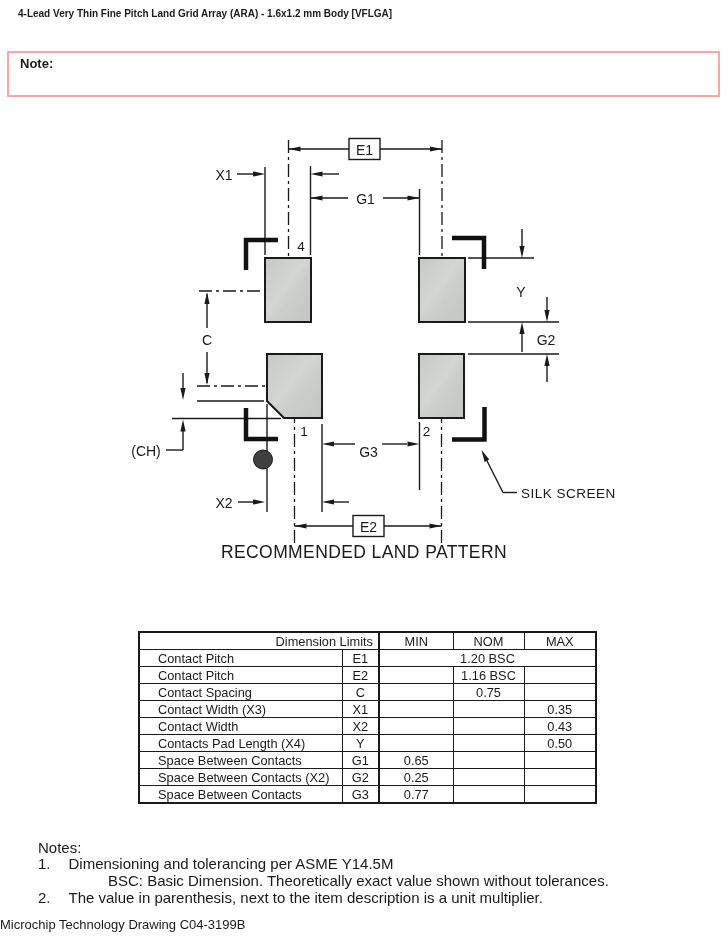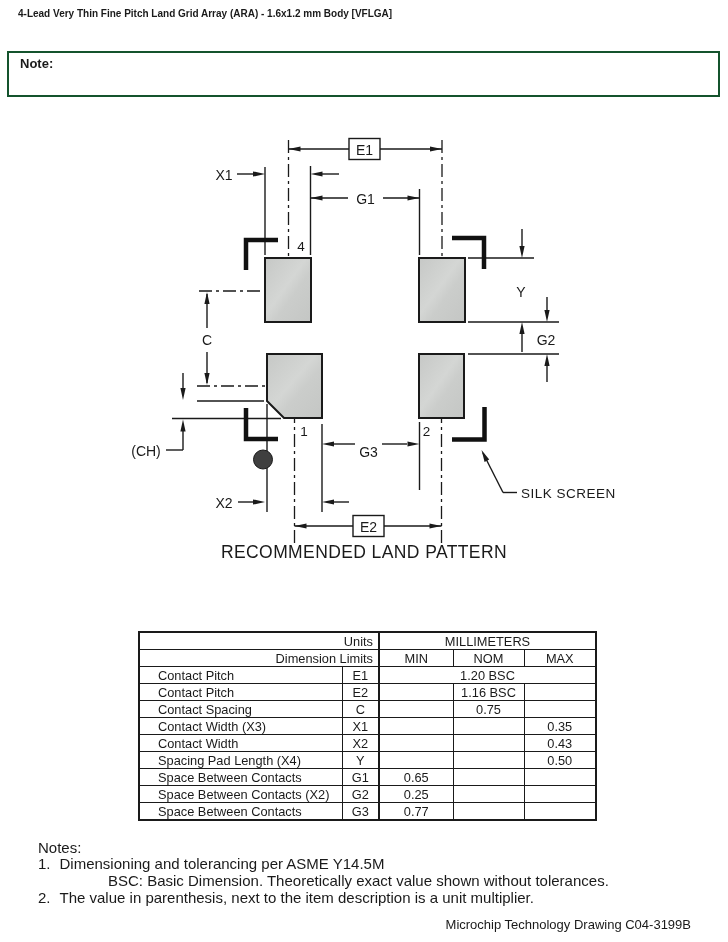--- a/index.html
+++ b/index.html
@@ -1,34 +1,34 @@
 <!DOCTYPE html>
 <html><head>
 <meta charset="utf-8">
 <style>
   html,body{margin:0;padding:0;background:#fff;}
   body{width:728px;height:942px;position:relative;font-family:"Liberation Sans",sans-serif;color:#1a1a1a;overflow:hidden;}
   .abs{position:absolute;}
   #page-title{left:18px;top:8px;font-size:10px;font-weight:bold;white-space:nowrap;}
-  #note-box{left:7px;top:51px;width:709px;height:42px;border:2px solid #14532d;}
+  #note-box{left:7px;top:51px;width:709px;height:42px;border:2px solid #fca5a5;}
   #note-label{position:absolute;left:11px;top:3px;font-size:13px;font-weight:bold;}
   #note-lines{position:absolute;left:61px;top:3px;font-size:13px;line-height:14.5px;}
   #drawing{left:0;top:0;}
   #drawing text{font-family:"Liberation Sans",sans-serif;fill:#1a1a1a;dominant-baseline:central;text-anchor:middle;font-size:14px;}
   #drawing text.pin{font-size:13.5px;}
   #drawing text.silk{text-anchor:start;font-size:13.5px;letter-spacing:.5px;}
   #caption{left:0;top:542px;width:728px;text-align:center;font-size:17.5px;letter-spacing:.4px;}
   #dims{position:absolute;left:138px;top:631px;border-collapse:collapse;table-layout:fixed;font-size:12.8px;border:2px solid #1a1a1a;}
   #dims td{border:1px solid #1a1a1a;height:16px;line-height:15px;padding:0 0 0 18px;overflow:hidden;white-space:nowrap;}
   #dims td.ct{text-align:center;padding:0;}
   #dims td.ra{text-align:right;padding:0 5px 0 0;}
   #dims td.thickR{border-right:2px solid #1a1a1a;}
   .nline{font-size:15px;white-space:nowrap;}
-  .nline .nt{margin-left:9px;}
-  #footer{left:0;top:917px;width:691px;text-align:right;font-size:13px;}
+  .nline .nt{margin-left:18px;}
+  #footer{left:0;top:917px;width:691px;font-size:13px;}
 </style>
 </head>
 <body>
 
 <div class="abs" id="page-title">4-Lead Very Thin Fine Pitch Land Grid Array (ARA) - 1.6x1.2 mm Body [VFLGA]</div>
 
 <div class="abs" id="note-box">
   <div id="note-label">Note:</div>
   <div id="note-lines">
   </div>
@@ -153,24 +153,20 @@
 
 <table id="dims">
   <colgroup>
       <col style="width:203px">
       <col style="width:37px">
       <col style="width:74px">
       <col style="width:71px">
       <col style="width:72px">
     </colgroup>
   <tbody>
-      <tr>
-    <td class="ra thickR" colspan="2">Units</td>
-    <td class="ct" colspan="3">MILLIMETERS</td>
-  </tr>
   <tr>
     <td class="ra thickR" colspan="2">Dimension Limits</td>
     <td class="ct">MIN</td>
     <td class="ct">NOM</td>
     <td class="ct">MAX</td>
   </tr>
   <tr>
     <td>Contact Pitch</td>
     <td class="ct thickR">E1</td>
     <td class="ct" colspan="3">1.20 BSC</td>
@@ -197,21 +193,21 @@
     <td class="ct">0.35</td>
   </tr>
   <tr>
     <td>Contact Width</td>
     <td class="ct thickR">X2</td>
     <td class="ct"></td>
     <td class="ct"></td>
     <td class="ct">0.43</td>
   </tr>
   <tr>
-    <td>Spacing Pad Length (X4)</td>
+    <td>Contacts Pad Length (X4)</td>
     <td class="ct thickR">Y</td>
     <td class="ct"></td>
     <td class="ct"></td>
     <td class="ct">0.50</td>
   </tr>
   <tr>
     <td>Space Between Contacts</td>
     <td class="ct thickR">G1</td>
     <td class="ct">0.65</td>
     <td class="ct"></td>

